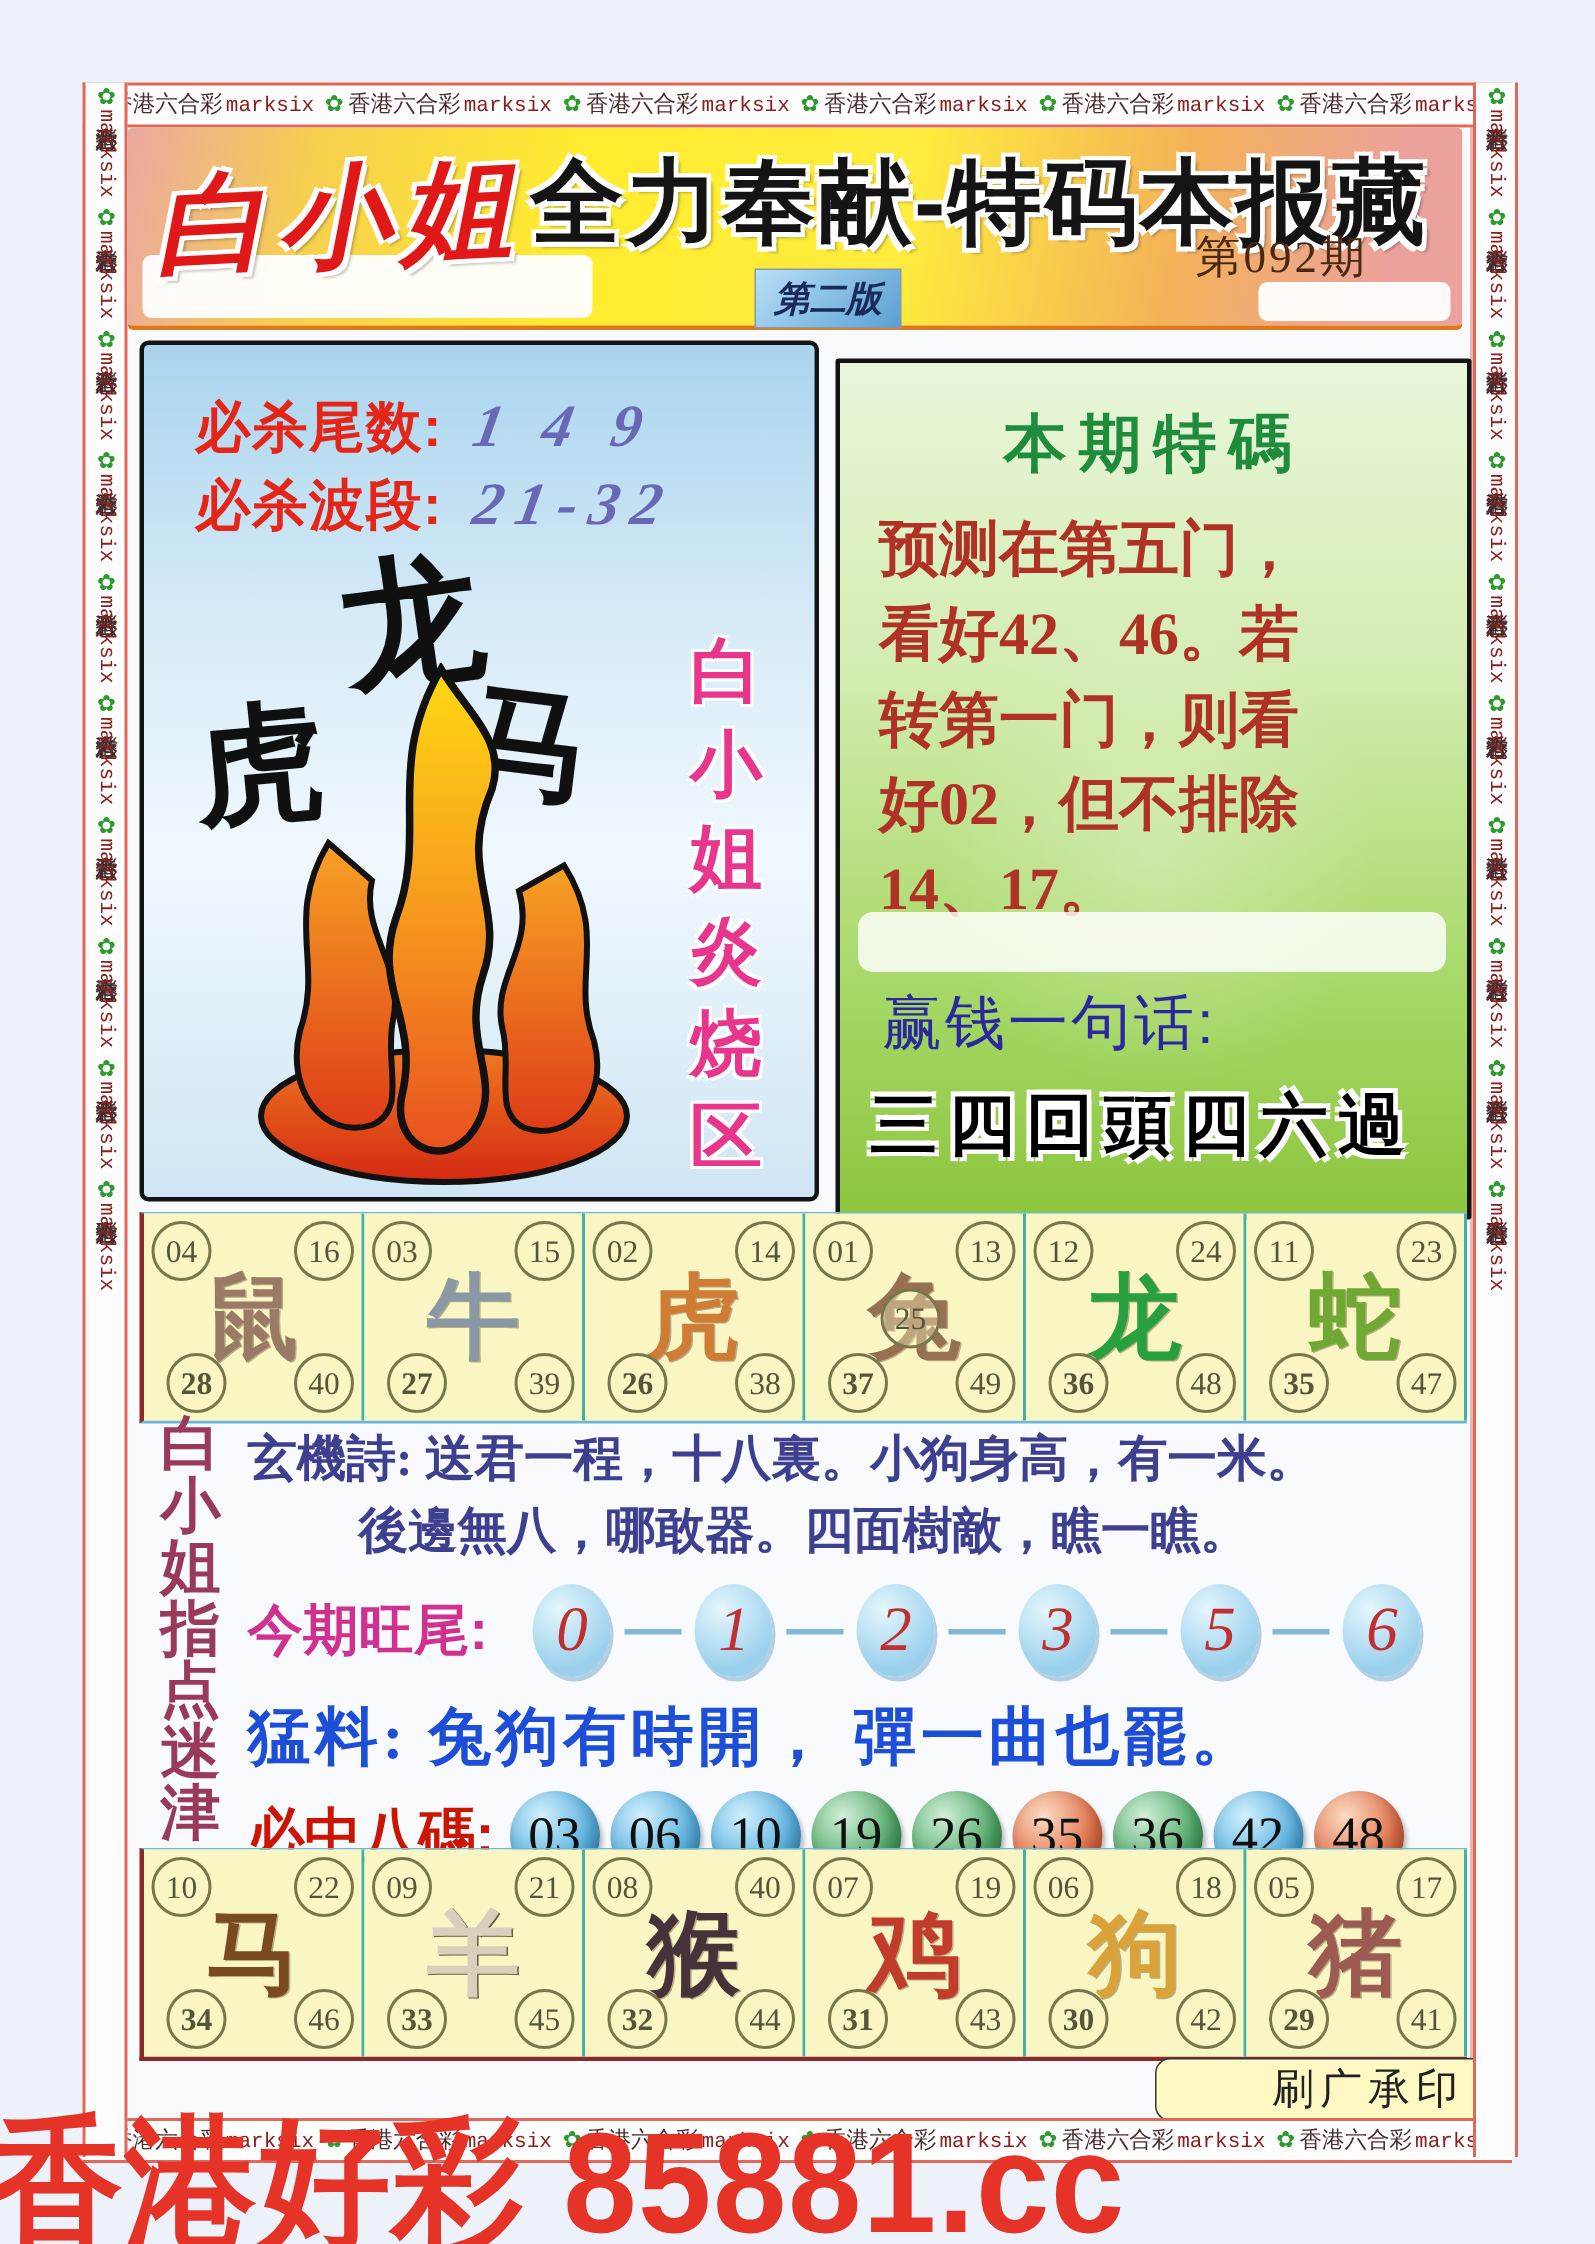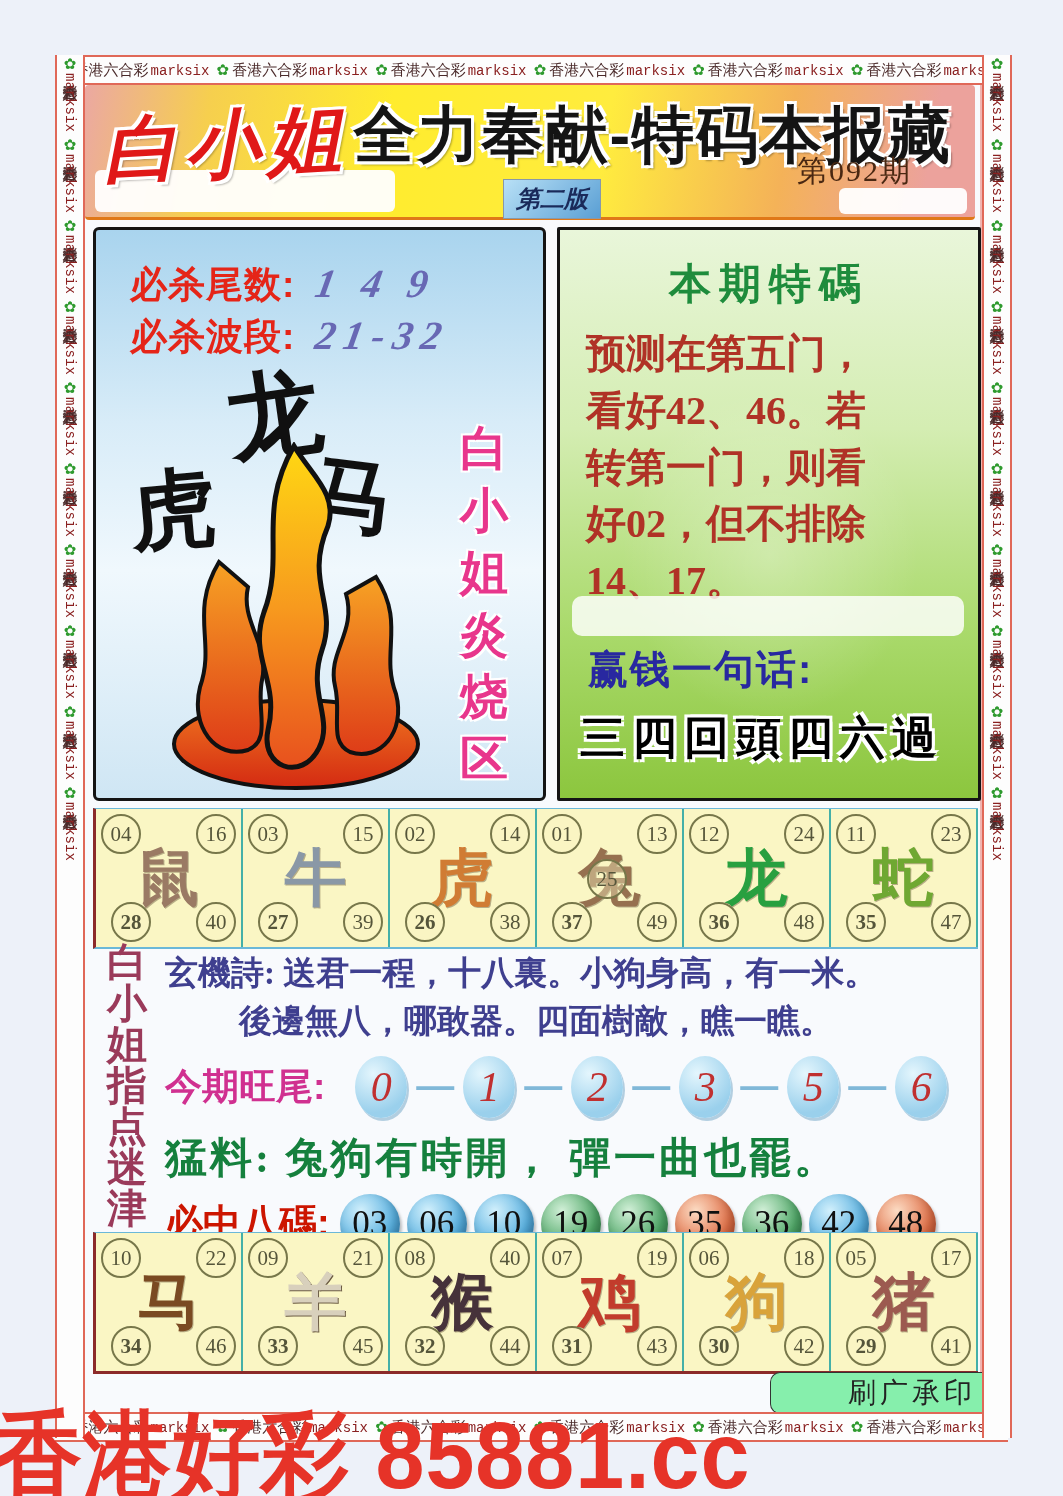--- a/index.html
+++ b/index.html
@@ -53,30 +53,30 @@
   .zchar{position:absolute;font-weight:900;color:#101010;font-family:"Liberation Serif",serif;}
   .zc-top{left:132px;top:122px;font-size:94px;transform:rotate(-8deg);}
   .zc-left{left:34px;top:222px;font-size:86px;transform:rotate(-5deg);}
   .zc-right{left:216px;top:212px;font-size:82px;transform:rotate(7deg);}
   .flame-svg{position:absolute;left:48px;top:212px;}
   .fire-side{position:absolute;left:358px;top:188px;width:60px;text-align:center;}
   .fire-side span{display:block;font-size:48px;line-height:62px;font-weight:900;color:#e8368c;
             text-shadow:-2px -2px 0 #fff,2px -2px 0 #fff,-2px 2px 0 #fff,2px 2px 0 #fff;}
 
   
-  .special-box{position:absolute;left:557px;top:227px;width:418px;height:568px;border:3px solid #141414;border-radius:2px;
+  .special-box{position:absolute;left:557px;top:239px;width:418px;height:568px;border:3px solid #141414;border-radius:2px;
             background:linear-gradient(#e9f6da 0%,#d4edb2 35%,#aada6c 70%,#8cc63e 100%);overflow:hidden;}
   .sp-deco{position:absolute;left:60px;top:160px;width:300px;height:330px;border-radius:50%;
             background:radial-gradient(rgba(255,255,255,.30),rgba(255,255,255,0) 70%);}
   .sp-title{margin-top:26px;text-align:center;font-size:42px;font-weight:900;color:#1e8c3c;letter-spacing:8px;
             font-family:"Liberation Serif",serif;}
   .sp-body{position:absolute;left:26px;top:96px;width:372px;font-size:40px;line-height:1.42;color:#b03226;
             font-family:"Liberation Serif",serif;font-weight:bold;}
   .sp-patch{position:absolute;left:12px;top:366px;width:392px;height:40px;background:rgba(255,255,255,.82);border-radius:10px;}
-  .sp-win-label{position:absolute;left:28px;top:412px;font-size:40px;font-weight:700;color:#2828a0;letter-spacing:2px;}
+  .sp-win-label{position:absolute;left:28px;top:412px;font-size:40px;font-weight:400;color:#2828a0;letter-spacing:2px;}
   .sp-win-phrase{position:absolute;left:20px;top:478px;font-size:45px;font-weight:900;color:#000;letter-spacing:7px;
             font-family:"Liberation Serif",serif;
             text-shadow:-3px -3px 0 #fff,3px -3px 0 #fff,-3px 3px 0 #fff,3px 3px 0 #fff;}
 
   
   .zrow{position:absolute;left:93px;width:882px;height:138px;display:flex;
         border-left:3px solid #8c2a2a;border-bottom:2px solid #6ab8d8;border-top:1px solid #6ab8d8;}
   .zrow1{top:808px;} .zrow2{top:1232px;border-bottom:3px solid #8c2a2a;}
   .zcell{position:relative;flex:1;background:#faf6c4;border-right:2px solid #44b0a8;}
   .znum{position:absolute;width:36px;height:36px;border:2px solid #77774a;border-radius:50%;
@@ -101,33 +101,33 @@
         font-family:"Liberation Serif",serif;}
   .guide-main{position:absolute;left:72px;top:2px;width:806px;}
   .poem{color:#3f3f8f;font-weight:900;font-size:33px;line-height:1.45;font-family:"Liberation Serif",serif;}
   .poem .indent{margin-left:74px;}
   .wangwei{margin-top:10px;display:flex;align-items:center;}
   .ww-label{font-size:37px;font-weight:900;color:#d03090;margin-right:30px;}
   .wdigit{display:inline-flex;width:52px;height:62px;border-radius:50%;align-items:center;justify-content:center;
         background:radial-gradient(circle at 35% 28%,#e4f6fd,#9ad0ec 70%);color:#c03030;font-size:42px;
         font-style:italic;font-family:"Liberation Serif",serif;box-shadow:2px 3px 0 rgba(120,170,200,.55);}
   .wdash{color:#80b8d8;font-size:38px;font-weight:bold;margin:0 9px;}
-  .menglia{margin-top:12px;font-size:42px;font-weight:900;color:#15803d;letter-spacing:3px;
+  .menglia{margin-top:12px;font-size:42px;font-weight:900;color:#1d4ed8;letter-spacing:3px;
         font-family:"Liberation Serif",serif;white-space:nowrap;}
   .bama{margin-top:8px;display:flex;align-items:center;}
   .bama-label{font-size:38px;font-weight:900;color:#cc1500;margin-right:10px;white-space:nowrap;}
   .ball{display:inline-flex;width:60px;height:60px;border-radius:50%;align-items:center;justify-content:center;
         font-size:35px;color:#101010;font-family:"Liberation Serif",serif;margin-right:7px;
         box-shadow:inset -4px -6px 10px rgba(0,0,0,.25),2px 3px 3px rgba(0,0,0,.25);}
   .ball[data-color="blue"]{background:radial-gradient(circle at 35% 28%,#d2f0fc,#58b0e0 60%,#2a88c8);}
   .ball[data-color="green"]{background:radial-gradient(circle at 35% 28%,#d2f0d8,#50a868 60%,#2e8448);}
   .ball[data-color="red"]{background:radial-gradient(circle at 35% 28%,#fcdcc4,#e07048 60%,#c84828);}
 
   
-  .print-card{position:absolute;left:770px;top:1372px;width:205px;height:40px;background:#86efac;
+  .print-card{position:absolute;left:770px;top:1372px;width:205px;height:40px;background:#fef9c3;
         border:1px solid #333;border-radius:10px 0 0 10px;border-right:none;display:flex;align-items:center;
         justify-content:flex-end;padding-right:14px;}
   .print-credit{font-size:28px;color:#222;font-family:"Liberation Serif",serif;letter-spacing:4px;}
   .watermark{position:absolute;left:-6px;top:1392px;font-size:88px;font-weight:900;color:#e63328;
         white-space:nowrap;z-index:60;letter-spacing:1px;transform:scaleY(1.08);transform-origin:top left;}
 </style>
 </head>
 <body>
 
 <div id="page">

